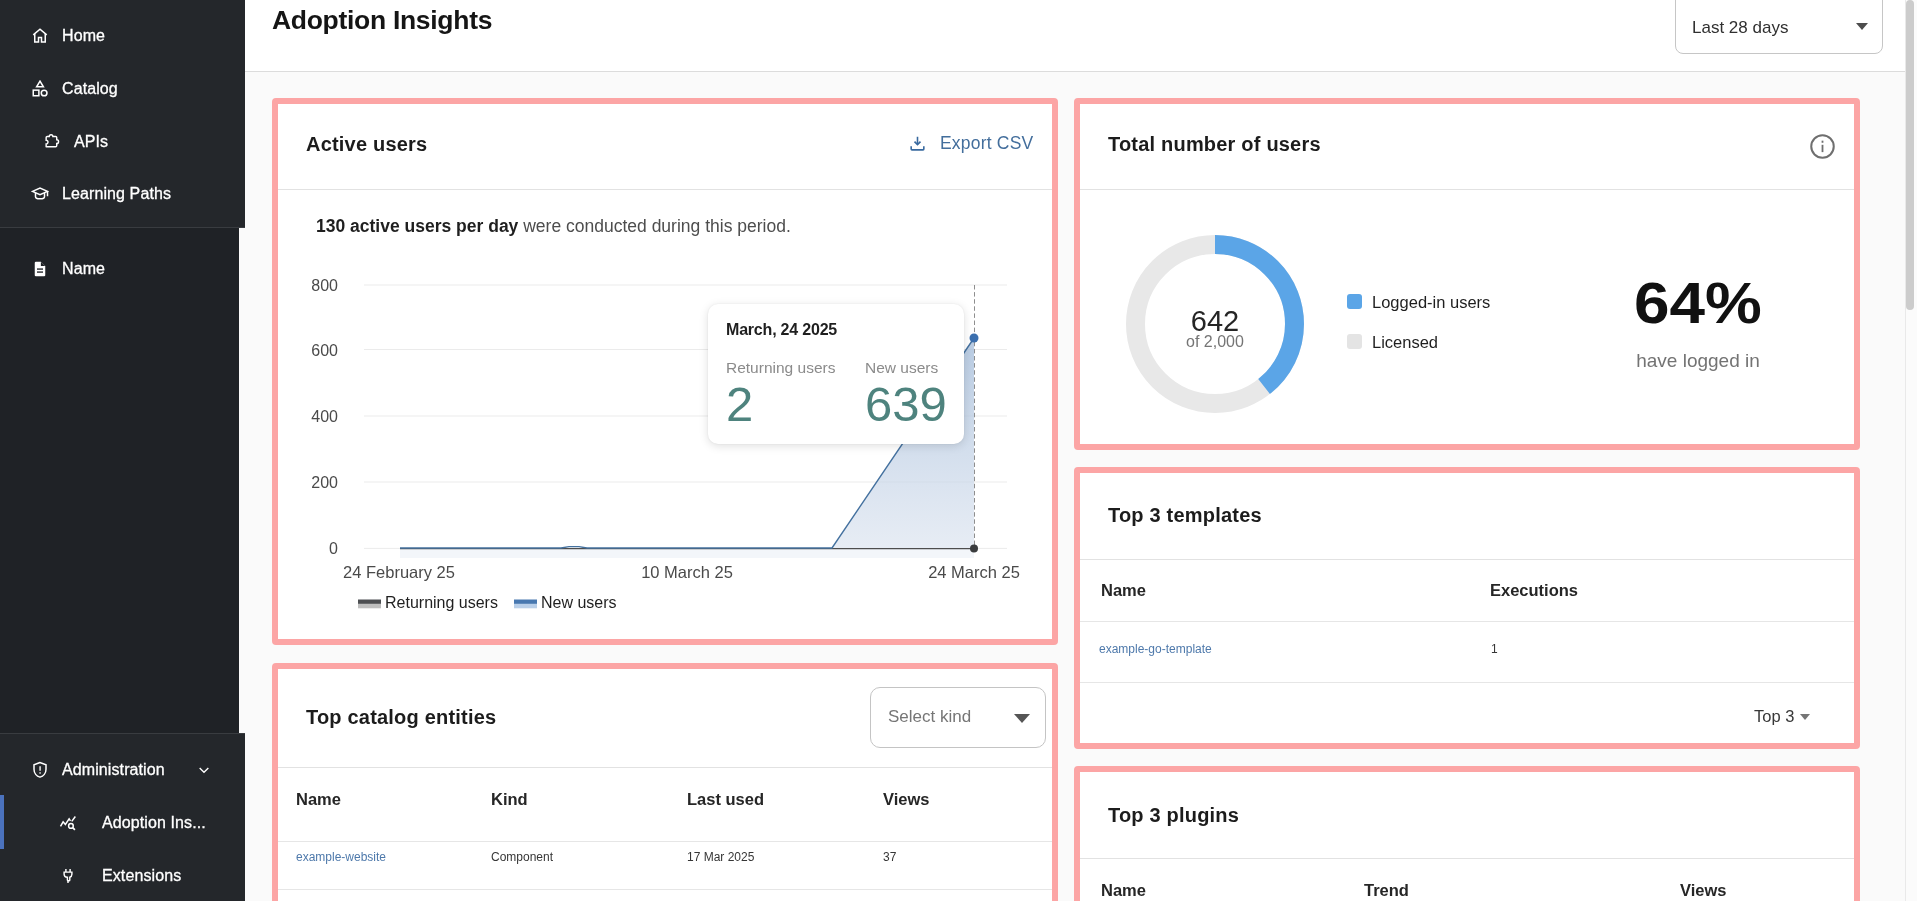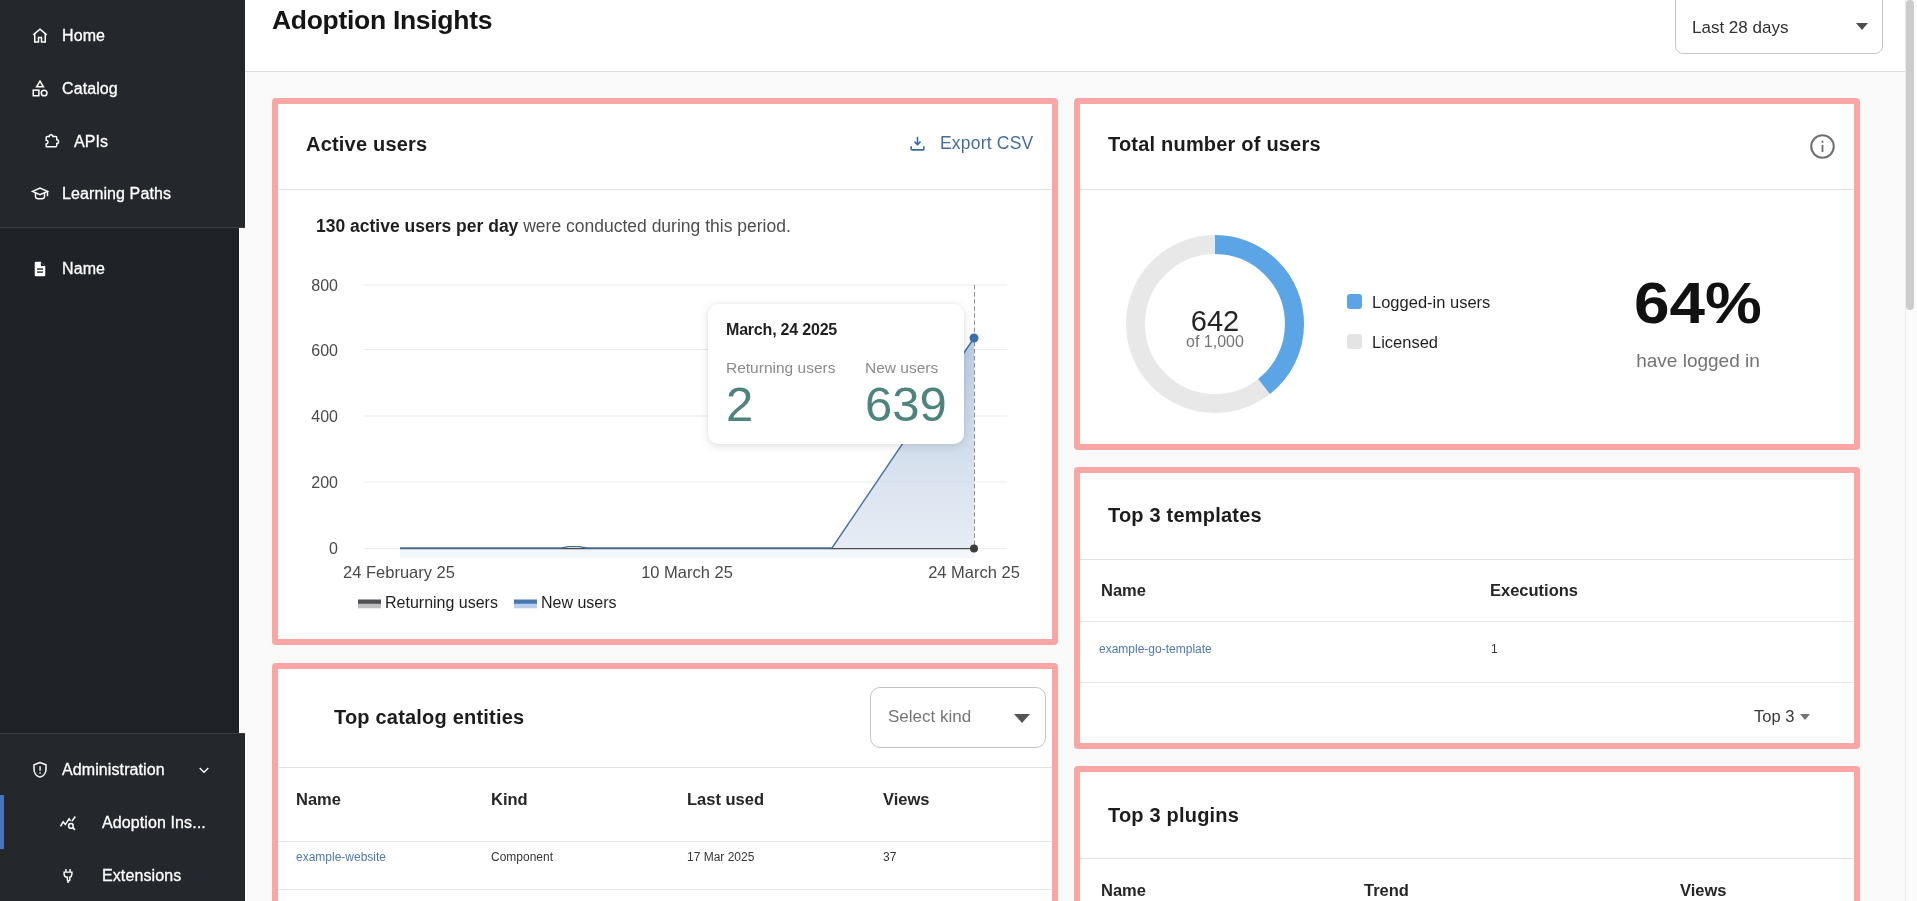--- a/index.html
+++ b/index.html
@@ -184,21 +184,21 @@
   <div class="abs" style="left:430px; top:200px; width:256px; height:140px; background:#fff; border-radius:10px; box-shadow:0 2px 10px rgba(0,0,0,0.13), 0 0 2px rgba(0,0,0,0.07);">
     <div class="abs" style="left:18px; top:17px; font-size:16px; font-weight:700; color:#1f1f1f; letter-spacing:-0.2px;">March, 24 2025</div>
     <div class="abs" style="left:18px; top:55px; font-size:15.5px; color:#8b8b8b;">Returning users</div>
     <div class="abs" style="left:157px; top:55px; font-size:15.5px; color:#8b8b8b;">New users</div>
     <div class="abs" style="left:18px; top:76px; font-size:49px; line-height:1; color:#4e837e;">2</div>
     <div class="abs" style="left:157px; top:76px; font-size:49px; line-height:1; color:#4e837e;">639</div>
   </div>
 </div>
 
 <div class="card" id="cardB" style="left:272px; top:663px; width:786px; height:270px;">
-  <div class="abs cardtitle" style="left:28px; top:37px;margin-left:28px;">Top catalog entities</div>
+  <div class="abs cardtitle" style="left:28px; top:37px;">Top catalog entities</div>
   <div class="abs" style="left:592px; top:18px; width:176px; height:61px; border:1px solid #c4c4c4; border-radius:10px;">
     <span class="abs" style="left:17px; top:19px; font-size:17px; color:#767676;">Select kind</span>
     <span class="abs" style="right:15px; top:26px; width:0; height:0; border-left:8px solid transparent; border-right:8px solid transparent; border-top:9.5px solid #555;"></span>
   </div>
   <div class="hdiv" style="top:98px;"></div>
   <div class="abs th" style="left:18px; top:121px;">Name</div>
   <div class="abs th" style="left:213px; top:121px;">Kind</div>
   <div class="abs th" style="left:409px; top:121px;">Last used</div>
   <div class="abs th" style="left:605px; top:121px;">Views</div>
   <div class="hdiv" style="top:172px; background:#e6e6e6;"></div>
@@ -216,21 +216,21 @@
       <rect x="11.2" y="10.5" width="1.6" height="6.5" fill="#6f6f6f"></rect>
       <rect x="11.2" y="6.8" width="1.6" height="1.9" fill="#6f6f6f"></rect>
     </svg>
   <div class="hdiv" style="top:85px;"></div>
 
   <svg class="abs" style="left:45px; top:130px;" width="180" height="180" viewBox="0 0 180 180">
     <circle cx="90" cy="90" r="79.5" fill="none" stroke="#e8e8e8" stroke-width="19"></circle>
     <circle cx="90" cy="90" r="79.5" fill="none" stroke="#5ba5e7" stroke-width="19" stroke-dasharray="196.5 499.5" transform="rotate(-90 90 90)"></circle>
   </svg>
   <div class="abs" style="left:45px; top:201px; width:180px; text-align:center; font-size:29px; color:#252525;">642</div>
-  <div class="abs" style="left:45px; top:229px; width:180px; text-align:center; font-size:16px; color:#757575;">of 1,000</div>
+  <div class="abs" style="left:45px; top:229px; width:180px; text-align:center; font-size:16px; color:#757575;">of 2,000</div>
 
   <div class="abs" style="left:267px; top:190px; width:15px; height:15px; background:#5ba5e7; border-radius:3px;"></div>
   <div class="abs" style="left:292px; top:189px; font-size:16.5px; color:#1f1f1f;">Logged-in users</div>
   <div class="abs" style="left:267px; top:230px; width:15px; height:15px; background:#e4e4e4; border-radius:3px;"></div>
   <div class="abs" style="left:292px; top:229px; font-size:16.5px; color:#1f1f1f;">Licensed</div>
 
   <div class="abs" style="left:458px; top:166px; width:320px; text-align:center; font-size:57px; font-weight:700; color:#111; transform:scaleX(1.12);">64%</div>
   <div class="abs" style="left:458px; top:246px; width:320px; text-align:center; font-size:19px; color:#737373;">have logged in</div>
 </div>
 

